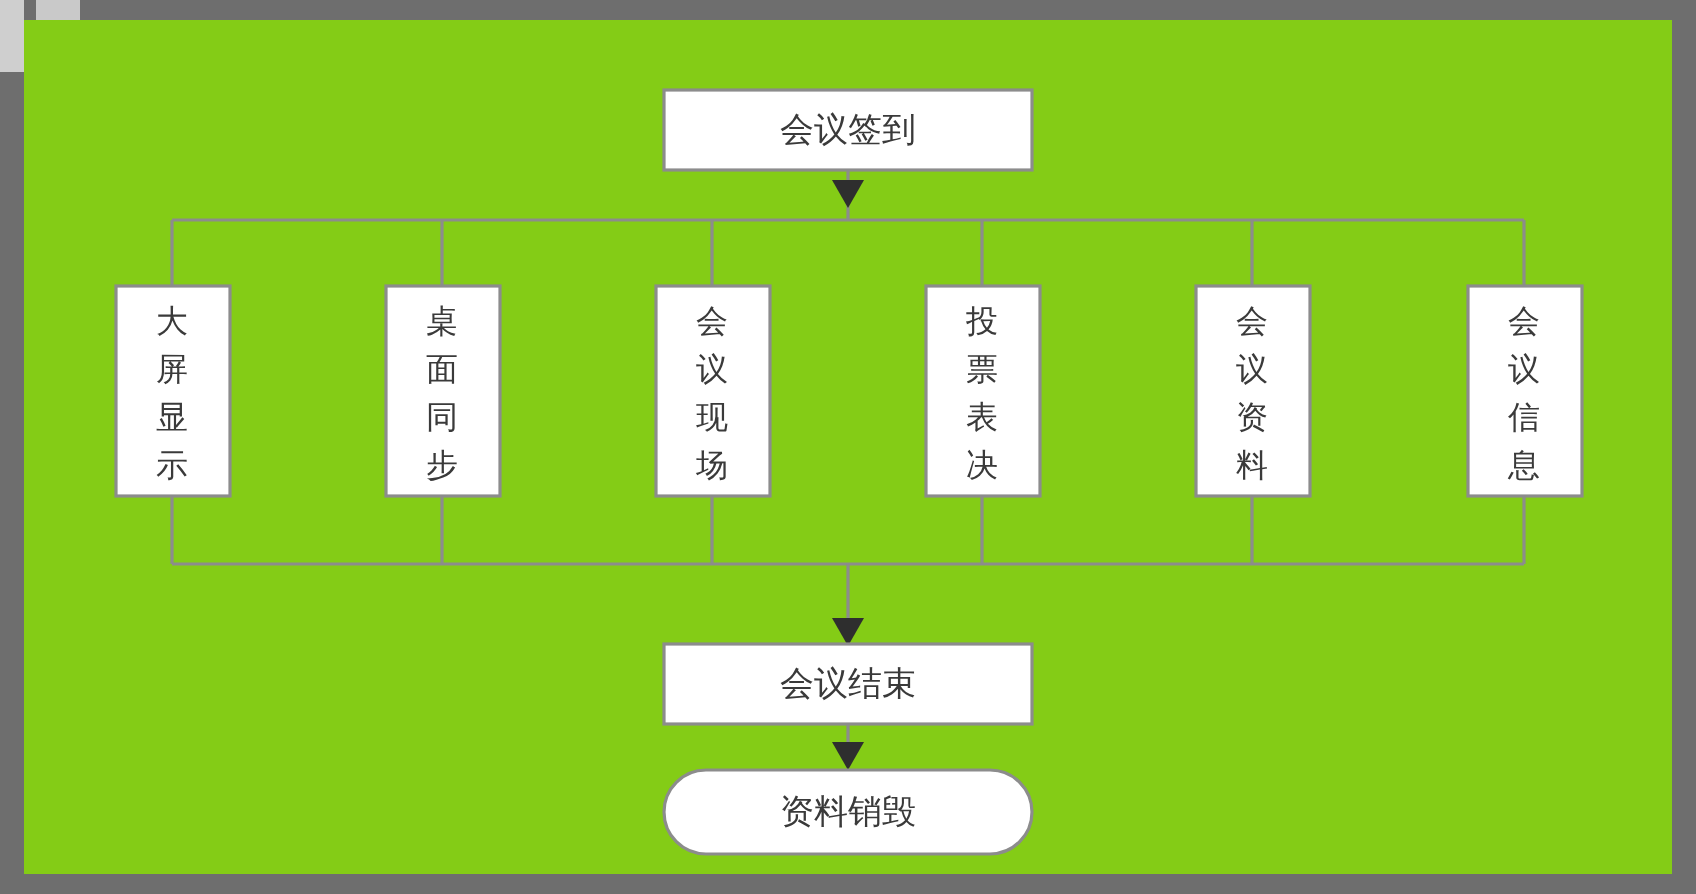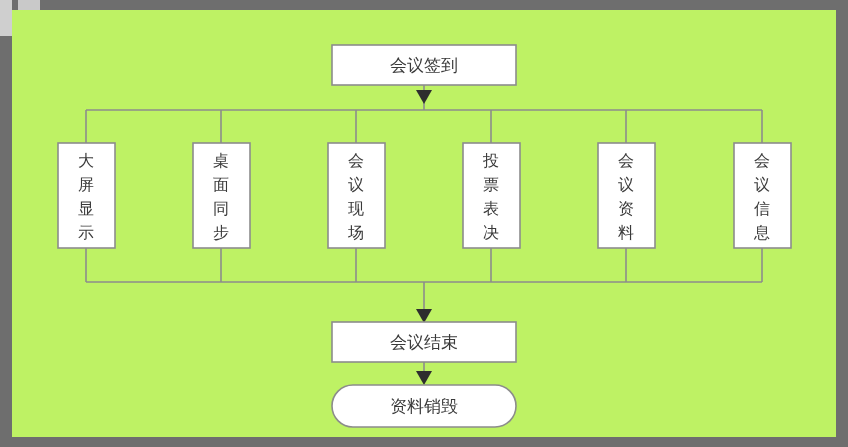--- a/index.html
+++ b/index.html
@@ -23,21 +23,21 @@
     box-sizing: border-box;
   }
 
   
   #canvas {
     position: absolute;
     left: 12px;
     top: 10px;
     width: 824px;
     height: 427px;
-    background: #bef264;
+    background: #84cc16;
     overflow: hidden;
   }
 
   
   .frame-sliver-left {
     position: absolute;
     left: 0px;
     top: 0px;
     width: 12px;
     height: 36px;

